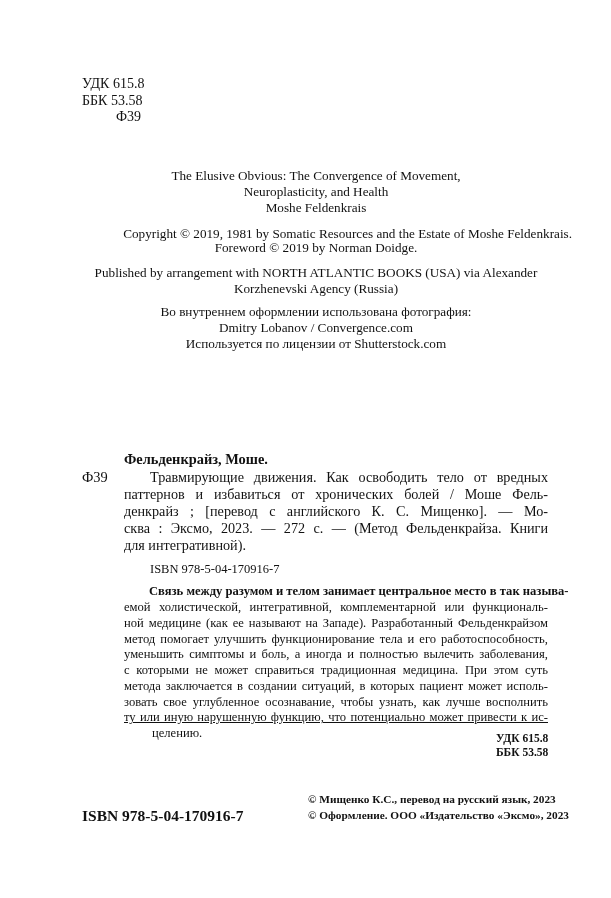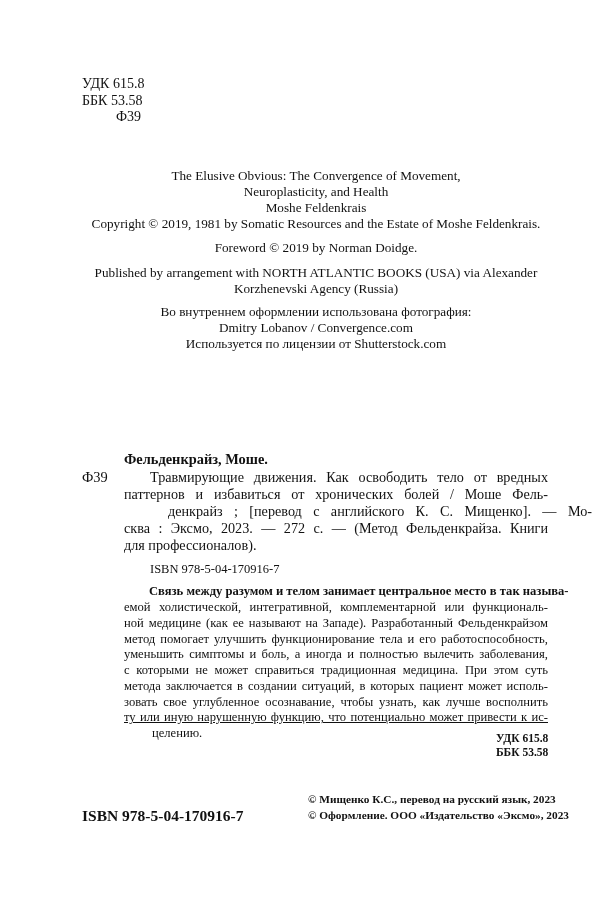--- a/index.html
+++ b/index.html
@@ -82,38 +82,38 @@
 <div class="page">
 
   <div class="line cls" style="left:82px; top:77px;">УДК 615.8</div>
   <div class="line cls" style="left:82px; top:94px;">ББК 53.58</div>
   <div class="line cls" style="left:116px; top:110px;">Ф39</div>
 
   <div class="credit" style="top:169px;">The Elusive Obvious: The Convergence of Movement,</div>
   <div class="credit" style="top:185px;">Neuroplasticity, and Health</div>
   <div class="credit" style="top:201px;">Moshe Feldenkrais</div>
 
-  <div class="credit" style="top:217px;">Copyright © 2019, 1981 by Somatic Resources and the Estate of Moshe Feldenkrais.</div>
+  <div class="credit" style="top:227px;text-align:right;">Copyright © 2019, 1981 by Somatic Resources and the Estate of Moshe Feldenkrais.</div>
   <div class="credit" style="top:241px;">Foreword © 2019 by Norman Doidge.</div>
 
   <div class="credit" style="top:266px;">Published by arrangement with NORTH ATLANTIC BOOKS (USA) via Alexander</div>
   <div class="credit" style="top:282px;">Korzhenevski Agency (Russia)</div>
 
   <div class="credit" style="top:305px;">Во внутреннем оформлении использована фотография:</div>
   <div class="credit" style="top:321px;">Dmitry Lobanov / Convergence.com</div>
   <div class="credit" style="top:337px;">Используется по лицензии от Shutterstock.com</div>
 
   <div class="line card b" style="left:124px; top:452px; font-size:14.4px;">Фельденкрайз, Моше.</div>
   <div class="line card" style="left:82px; top:470px; font-size:14.4px;">Ф39</div>
 
   <div class="card-body" style="top:470px; padding-left:26px; width:398px;">Травмирующие движения. Как освободить тело от вредных</div>
   <div class="card-body" style="top:487px;">паттернов и избавиться от хронических болей / Моше Фель-</div>
-  <div class="card-body" style="top:504px;margin-left:44px;">денкрайз ; [перевод с английского К. С. Мищенко]. — Мо-</div>
+  <div class="card-body" style="top:504px;">денкрайз ; [перевод с английского К. С. Мищенко]. — Мо-</div>
   <div class="card-body" style="top:521px;">сква : Эксмо, 2023. — 272 с. — (Метод Фельденкрайза. Книги</div>
-  <div class="card-body last" style="top:538px;">для профессионалов).</div>
+  <div class="card-body last" style="top:538px;">для интегративной).</div>
 
   <div class="line isbn-small" style="left:150px; top:563px;">ISBN 978-5-04-170916-7</div>
 
   <div class="abs" style="top:585px; padding-left:25px; width:399px;font-weight:bold;">Связь между разумом и телом занимает центральное место в так называ-</div>
   <div class="abs" style="top:601px;">емой холистической, интегративной, комплементарной или функциональ-</div>
   <div class="abs" style="top:617px;">ной медицине (как ее называют на Западе). Разработанный Фельденкрайзом</div>
   <div class="abs" style="top:633px;">метод помогает улучшить функционирование тела и его работоспособность,</div>
   <div class="abs" style="top:648px;">уменьшить симптомы и боль, а иногда и полностью вылечить заболевания,</div>
   <div class="abs" style="top:664px;">с которыми не может справиться традиционная медицина. При этом суть</div>
   <div class="abs" style="top:680px;">метода заключается в создании ситуаций, в которых пациент может исполь-</div>

